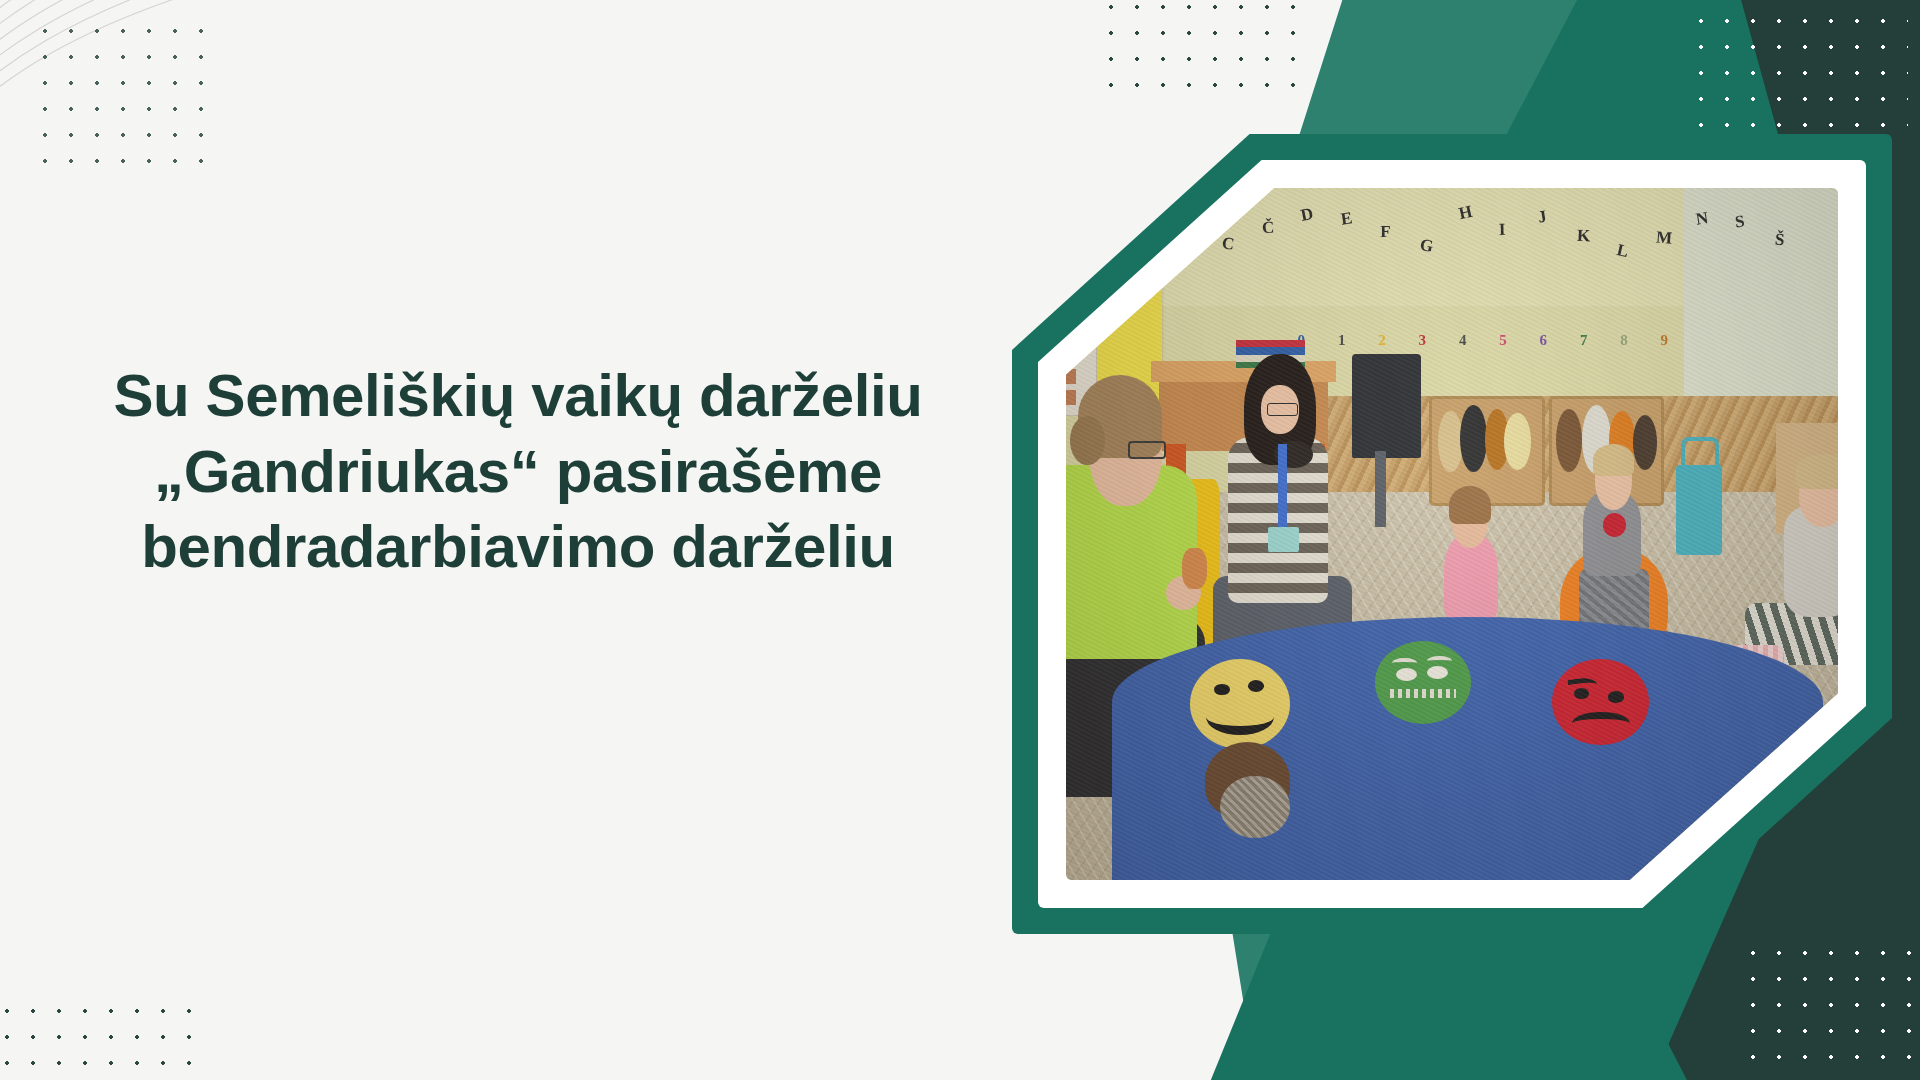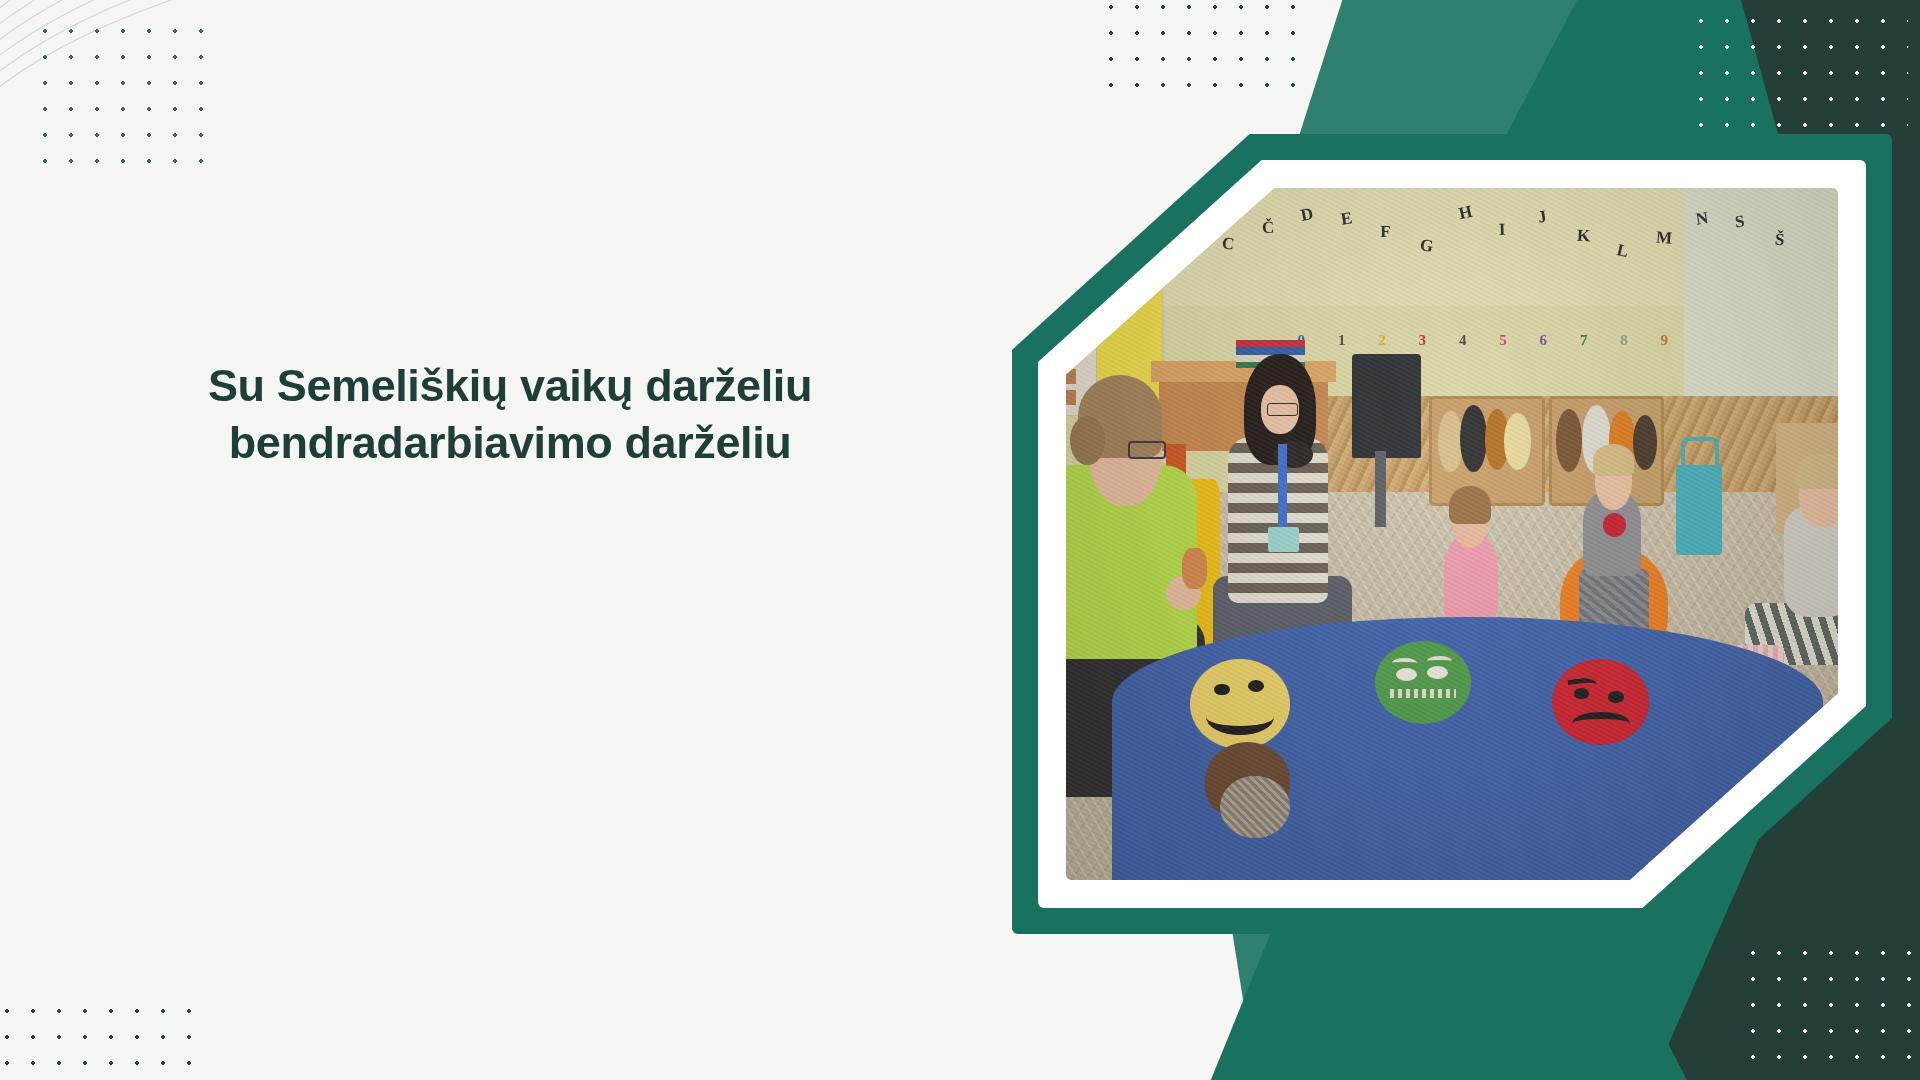--- a/index.html
+++ b/index.html
@@ -77,24 +77,24 @@
   #dots-top-right  { left:1688px; top:8px;   width:220px; height:130px; }
   #dots-bottom-left{ left:-6px;  top:998px; width:210px; height:90px; }
   #dots-bottom-right{ left:1740px; top:940px; width:180px; height:120px; }
 
   
   #swirl { position:absolute; left:-70px; top:-90px; width:330px; height:270px; opacity:.38; }
 
   
   #headline {
     position:absolute;
-    left:60px; top:358px;
+    left:68px; top:358px;
     width:900px;
     color:#1d3f38;
-    font-size:45px;
+    font-size:60px;
     font-weight:bold;
     line-height:1.26;
     letter-spacing:-0.4px;
     text-align:center;
   }
   #headline .ln { display:block; white-space:nowrap; }
 
   
   #photo-card {
     position:absolute;
@@ -283,20 +283,21 @@
   </svg>
 
   <div class="dots dots-dark" id="dots-top-left"></div>
   <div class="dots dots-dark" id="dots-top-mid"></div>
   <div class="dots dots-light" id="dots-top-right"></div>
   <div class="dots dots-dark" id="dots-bottom-left"></div>
   <div class="dots dots-light" id="dots-bottom-right"></div>
 
   <h1 id="headline">
     <span class="ln">Su Semeliškių vaikų darželiu</span>
+    <span class="ln">„Gandriukas“ pasirašėme</span>
     <span class="ln">bendradarbiavimo darželiu</span>
   </h1>
 
   <div id="photo-card">
     <div class="hex" id="hex-outer"></div>
     <div class="hex" id="hex-white"></div>
     <div class="hex" id="hex-photo">
 
       <div id="photo-inner">
 

